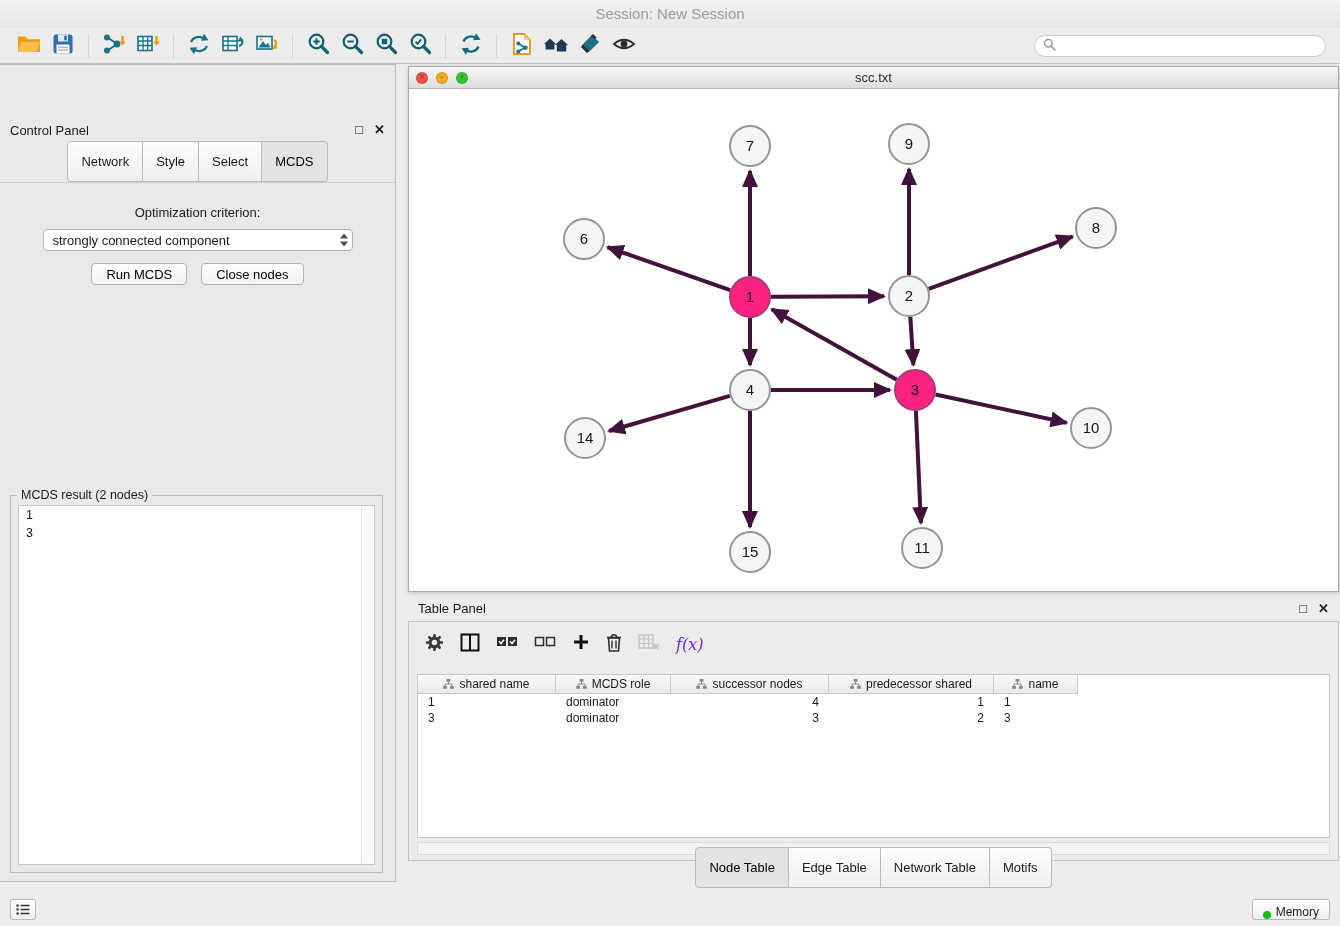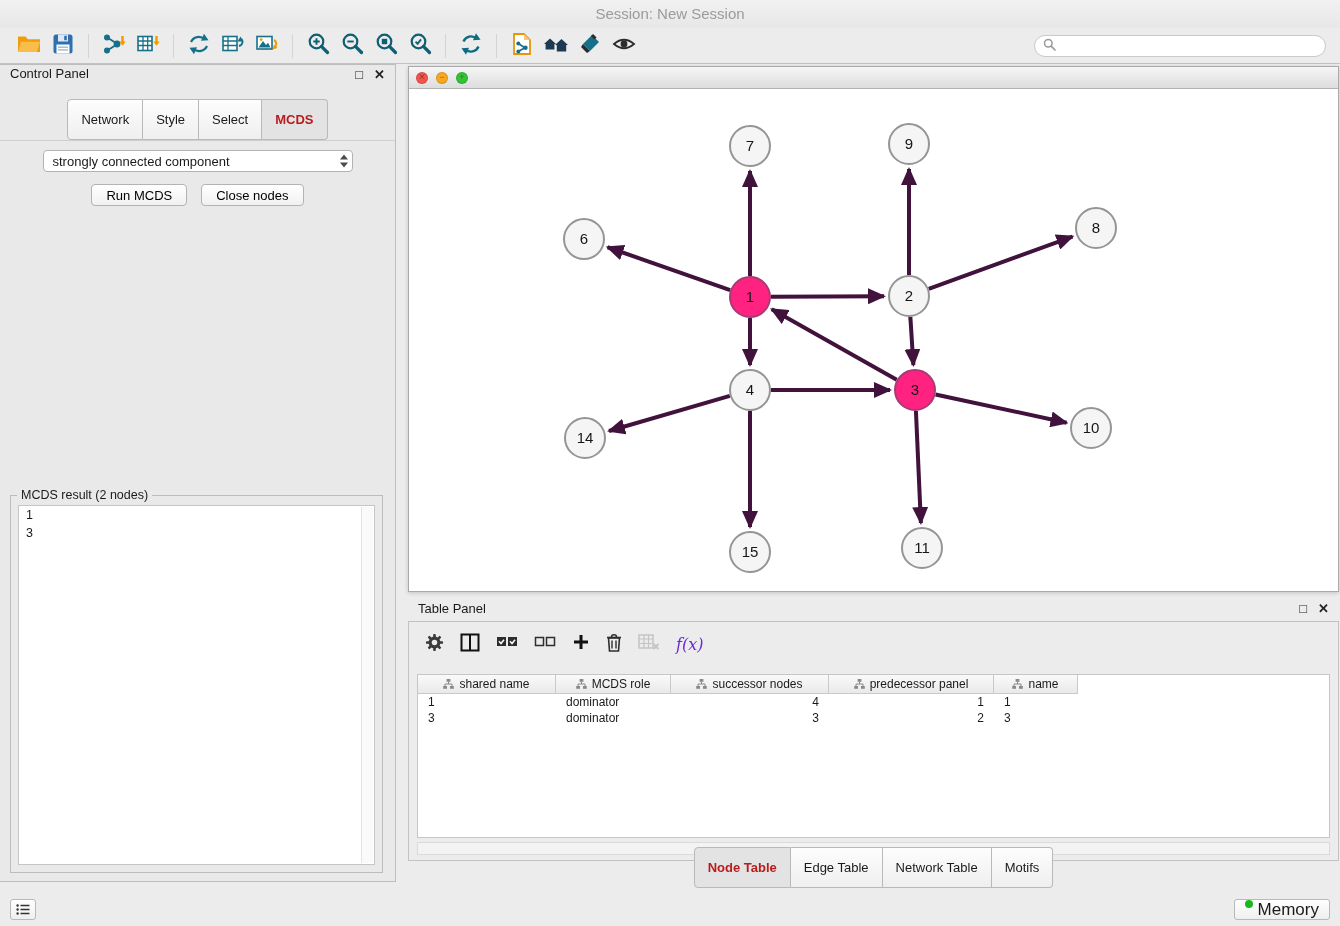--- a/index.html
+++ b/index.html
@@ -15,28 +15,28 @@
     padding:0 12px;border-bottom:1px solid #c2c2c2;background:#ececec;}
   .tool-btn{width:34px;height:30px;display:flex;align-items:center;justify-content:center;cursor:default;}
   .sep{width:1px;height:24px;background:#d4d4d4;margin:0 8px;}
   .search-box{margin-left:auto;margin-right:2px;width:292px;height:22px;border:1px solid #c9c9c9;border-radius:12px;
     background:#fff;display:flex;align-items:center;padding:0 8px;gap:5px;}
   .search-box input{border:none;outline:none;flex:1;font-size:12px;background:transparent;font-family:"Liberation Sans",sans-serif;}
 
   
   .control-panel{position:absolute;left:0;top:64px;width:396px;height:818px;background:#e9e9e9;
     border:1px solid #bdbdbd;border-left:none;}
-  .panel-header{height:26px;display:flex;align-items:flex-end;padding:16px 10px;font-size:13px;}
+  .panel-header{height:26px;display:flex;align-items:flex-start;padding:16px 10px;font-size:13px;margin-top:42px;}
   .win-btns{margin-left:auto;display:flex;gap:11px;color:#222;font-size:13px;font-weight:bold;line-height:1;}
   .win-btns span{cursor:default;}
   .cp-tabs{display:flex;justify-content:center;margin-top:2px;border-bottom:1px solid #cfcfcf;padding-bottom:0px;}
   .tab{font-size:13px;padding:12px 13px;background:linear-gradient(#fdfdfd,#efefef);border:1px solid #b9b9b9;border-left:none;cursor:default;}
   .tab:first-child{border-left:1px solid #b9b9b9;border-radius:4px 0 0 4px;}
   .tab:last-child{border-radius:0 4px 4px 0;}
-  .tab.active{background:#e3e3e3;color:#b91c1c;font-weight:bold;}
+  .tab.active{background:#e3e3e3;color:#000000;}
   .opt-label{text-align:center;margin-top:22px;font-size:13px;}
   .dropdown{width:310px;height:22px;margin:9px auto 0;background:#fff;border:1px solid #b3b3b3;border-radius:4px;
     display:flex;align-items:center;padding:0 3px 0 9px;font-size:13px;}
   .dropdown .stepper{margin-left:auto;display:flex;align-items:center;}
   .btn-row{display:flex;justify-content:center;gap:14px;margin-top:12px;}
   .btn{height:22px;padding:0 14px;font-size:13px;background:linear-gradient(#ffffff,#f1f1f1);
     border:1px solid #b3b3b3;border-radius:4px;font-family:"Liberation Sans",sans-serif;}
   .groupbox{position:absolute;left:10px;right:12px;top:430px;bottom:8px;border:1px solid #bcbcbc;}
   .legend{position:absolute;top:-8px;left:6px;background:#e9e9e9;padding:0 4px;font-size:12.5px;}
   .result-list{position:absolute;left:7px;right:7px;top:9px;bottom:7px;background:#fff;border:1px solid #c6c6c6;overflow:hidden;}
@@ -71,21 +71,21 @@
   .tr{display:flex;}
   .td{font-size:12px;height:16px;line-height:16px;padding:0 10px;white-space:nowrap;}
   .htrack{position:absolute;left:8px;right:8px;bottom:5px;height:13px;background:#f3f3f3;border:1px solid #dadada;}
   .tp-tabs{position:absolute;left:0;right:0;bottom:0;height:26px;display:flex;justify-content:center;align-items:flex-end;}
 
   
   .statusbar{position:absolute;left:0;bottom:0;width:100%;height:34px;display:flex;align-items:center;padding:0 10px;background:#ececec;}
   .list-btn{width:26px;height:21px;border:1px solid #b9b9b9;border-radius:3px;background:linear-gradient(#fff,#efefef);
     display:flex;align-items:center;justify-content:center;}
   .memory-btn{margin-left:auto;height:21px;border:1px solid #b9b9b9;border-radius:3px;background:linear-gradient(#fff,#efefef);
-    display:flex;align-items:flex-start;gap:5px;padding:0 10px;font-size:17px;}
+    display:flex;align-items:flex-end;gap:5px;padding:0 10px;font-size:12px;}
   .dot{width:8px;height:8px;border-radius:50%;background:#18b918;}
 </style>
 </head>
 <body>
 
 <div class="titlebar">Session: New Session</div>
 
 <div class="toolbar">
   <div class="tool-btn">
     <span><svg width="24" height="22" viewBox="0 0 24 22">
@@ -233,20 +233,21 @@
       <span>✕</span>
     </span>
   </div>
   <div class="cp-tabs" id="cp-tabs">
       <div class="tab">Network</div>
       <div class="tab">Style</div>
       <div class="tab">Select</div>
       <div class="tab active">MCDS</div>
     </div>
 
+  <div class="opt-label">Optimization criterion:</div>
 
   <div class="dropdown">
     <span>strongly connected component</span>
     <span class="stepper">
       <svg width="10" height="16" viewBox="0 0 10 16">
           <polygon points="5,1.5 9,6.5 1,6.5" fill="#4d4d4d"></polygon>
           <polygon points="5,14.5 9,9.5 1,9.5" fill="#4d4d4d"></polygon>
         </svg>
     </span>
   </div>
@@ -261,20 +262,21 @@
     <div class="result-list" id="mcds-result-list">
       <div class="result-item">1</div>
         <div class="result-item">3</div>
         <div class="vtrack"></div>
     </div>
   </div>
 </div>
 
 <div class="net-window">
   <div class="net-titlebar">
+    <div class="net-title">scc.txt</div>
     <div class="traffic">
       <span class="light red">✕</span>
       <span class="light yellow">−</span>
       <span class="light green">+</span>
     </div>
   </div>
   <div class="net-canvas">
     <svg id="graph" width="929" height="502" viewBox="0 0 929 502">
         <defs>
           <marker id="arr" markerUnits="userSpaceOnUse" markerWidth="18" markerHeight="16" viewBox="0 0 18 16" refX="16" refY="8" orient="auto">
@@ -439,21 +441,21 @@
             </svg>
             <span>successor nodes</span>
           </div>
           <div class="th" style="width: 165px;">
             <svg width="11" height="10" viewBox="0 0 11 10">
               <path d="M5.5 2.5 v2.5 M2 7 V5 h7 v2" stroke="#8a8a8a" fill="none"></path>
               <rect x="3.6" y="0" width="3.8" height="2.8" fill="#8a8a8a"></rect>
               <rect x="0.2" y="7" width="3.8" height="2.8" fill="#8a8a8a"></rect>
               <rect x="7" y="7" width="3.8" height="2.8" fill="#8a8a8a"></rect>
             </svg>
-            <span>predecessor panel</span>
+            <span>predecessor shared</span>
           </div>
           <div class="th" style="width: 84px;">
             <svg width="11" height="10" viewBox="0 0 11 10">
               <path d="M5.5 2.5 v2.5 M2 7 V5 h7 v2" stroke="#8a8a8a" fill="none"></path>
               <rect x="3.6" y="0" width="3.8" height="2.8" fill="#8a8a8a"></rect>
               <rect x="0.2" y="7" width="3.8" height="2.8" fill="#8a8a8a"></rect>
               <rect x="7" y="7" width="3.8" height="2.8" fill="#8a8a8a"></rect>
             </svg>
             <span>name</span>
           </div>

